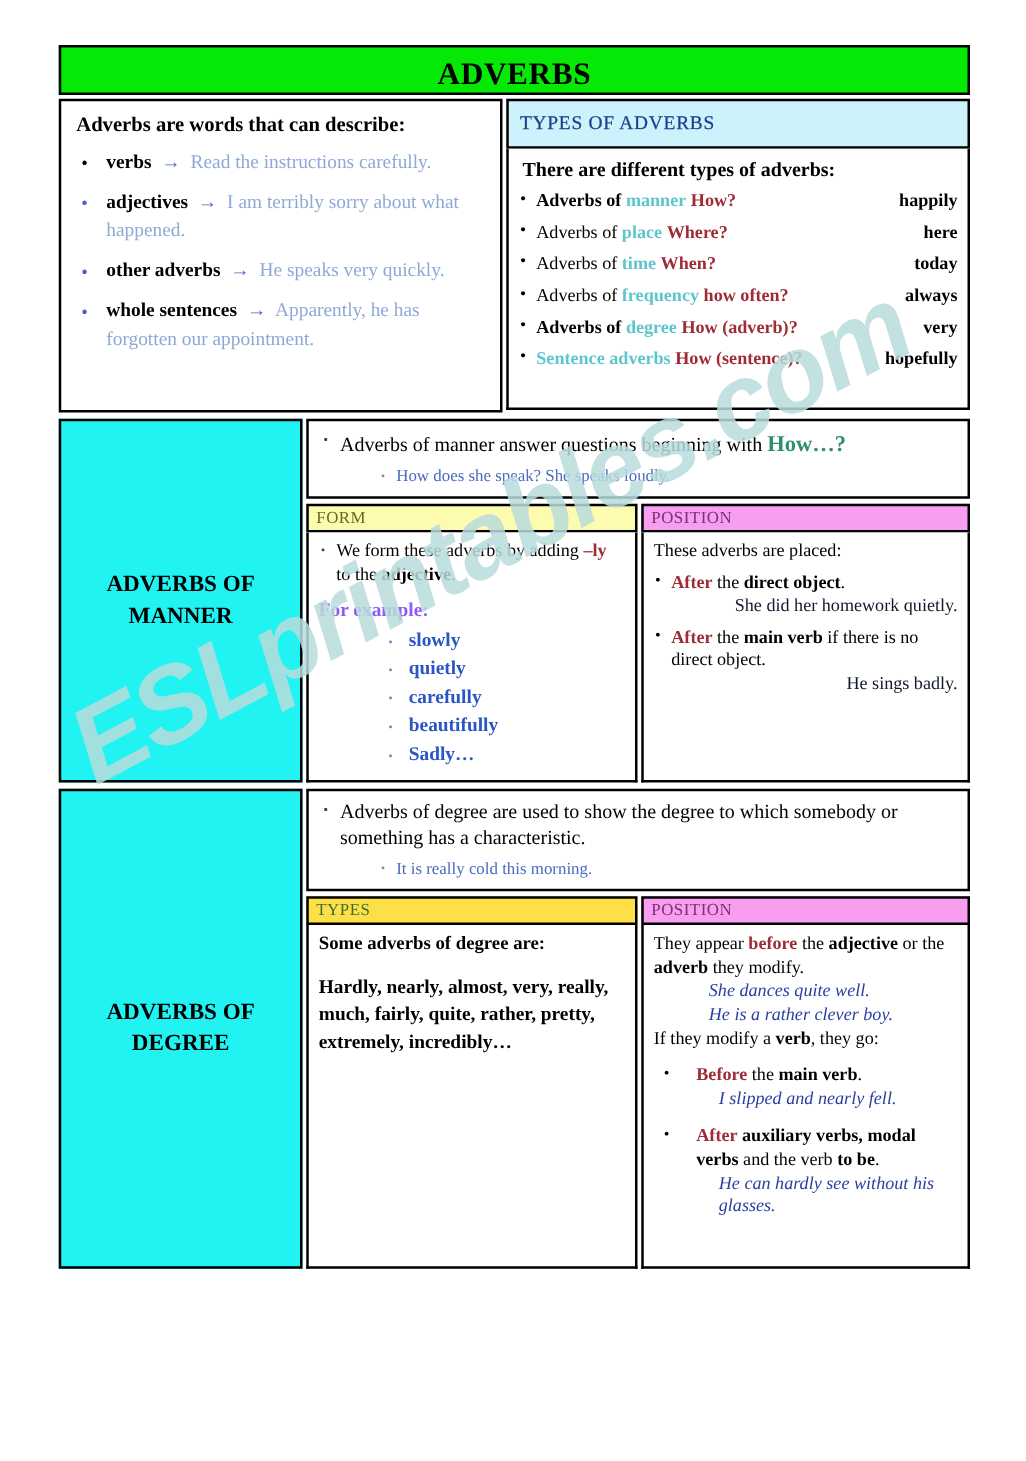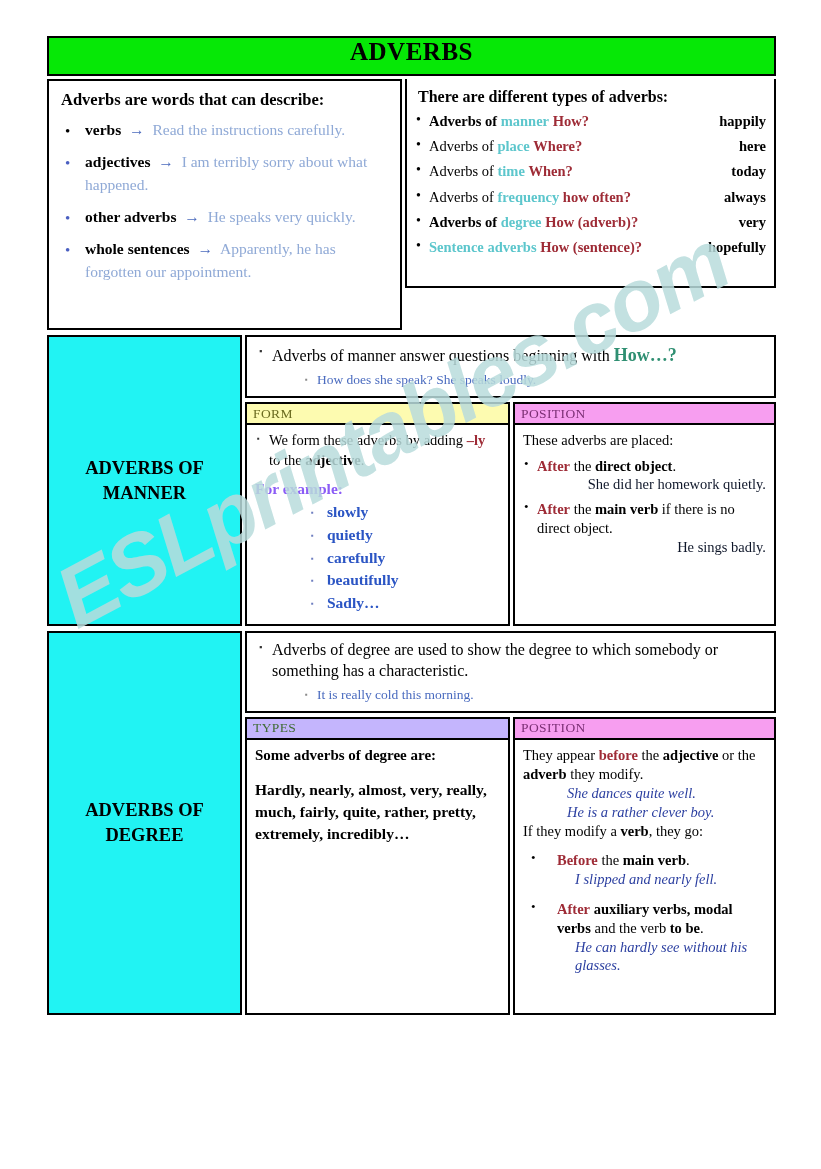--- a/index.html
+++ b/index.html
@@ -37,21 +37,21 @@
     left:47px; top:36px;
     width:729px;
     z-index:2;
   }
 
   
   .titlebar{
     border:2px solid #000;
     background:#06e806;
     height:36px;
-    display:flex;align-items:flex-start;justify-content:center;
+    display:flex;align-items:flex-end;justify-content:center;
   }
   .titlebar .t{
     font-family:"Liberation Serif", serif;
     font-weight:bold;
     font-size:25px;
     letter-spacing:.5px;
     color:#000;
   }
 
   
@@ -185,21 +185,21 @@
     border:2px solid #000000;
     box-sizing:border-box;
     height:23px;
     display:flex;align-items:center;
     padding-left:6px;
     font-size:13.5px;
     letter-spacing:.4px;
   }
   .chead.form{background:#fdfbb0;color:#6b6b20;}
   .chead.pos{background:#f79ef0;color:#7b2f74;}
-  .chead.types{background:#c4b5fd;color:#3f6b34;}
+  .chead.types{background:#fde047;color:#3f6b34;}
   .cbody{
     border:2px solid #000;border-top:none;
     background:#fff;
     box-sizing:border-box;
     flex:1;
     padding:6px 8px 6px 8px;
     font-size:14.5px;
     line-height:1.32;
   }
 
@@ -278,20 +278,23 @@
             <span class="bul blue">•</span>
             <span class="kw">whole sentences</span>
             <span class="arrow">→</span>
             <span class="ex">Apparently, he has forgotten our appointment.</span>
           </li>
 
         </ul>
       </div>
 
       <div class="panelR">
+        <div class="head">
+          <span class="h">TYPES OF ADVERBS</span>
+        </div>
         <div class="body">
           <div class="rlead">There are different types of adverbs:</div>
           <ul class="rtlist">
 
             <li>
               <span class="rb">•</span>
               <span class="lbl">
                 <span class="b">Adverbs of</span>
                 <span class="cat">manner</span>
                 <span class="q">How?</span>

